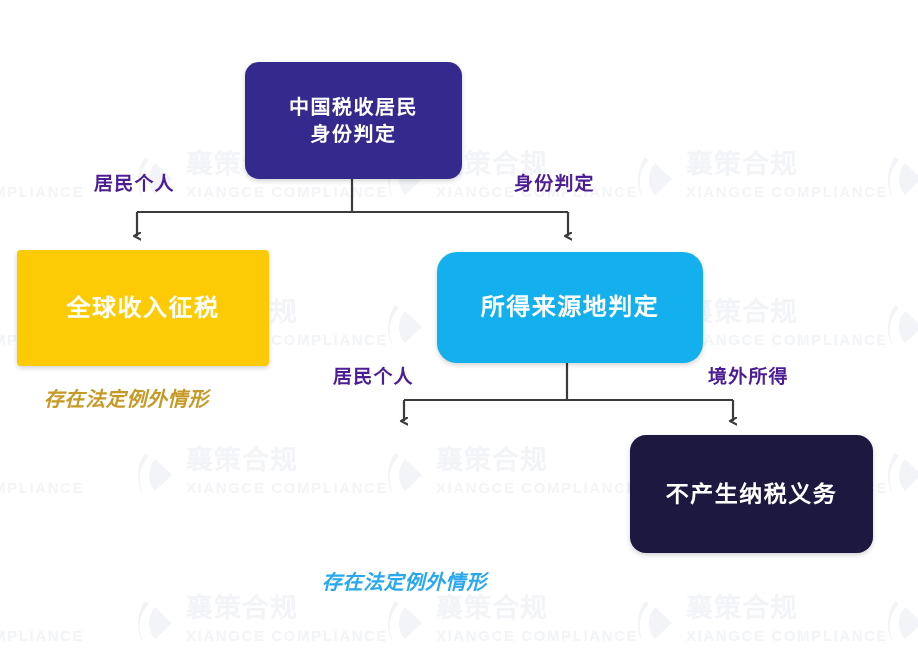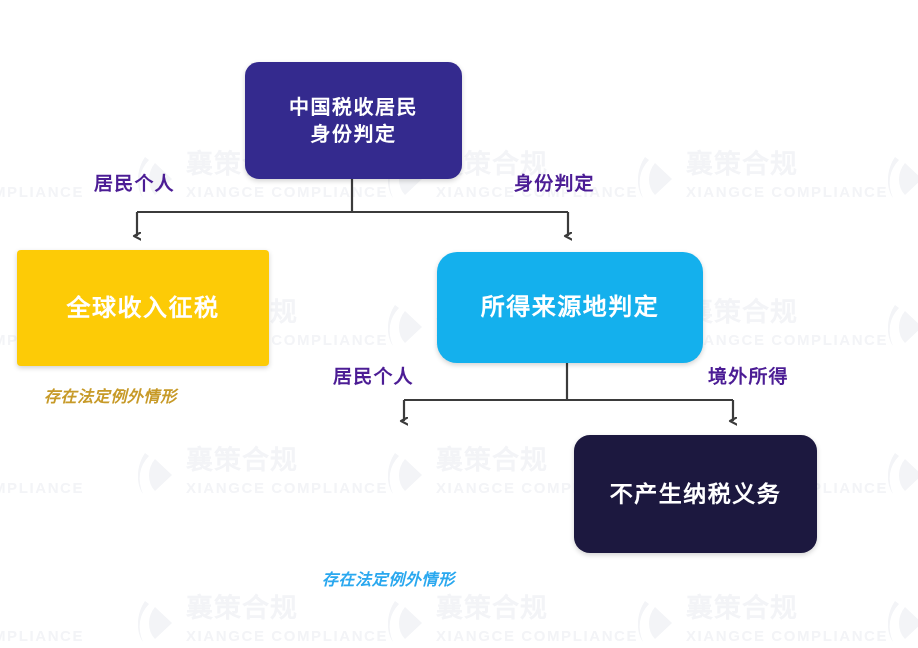--- a/index.html
+++ b/index.html
@@ -104,21 +104,21 @@
 
   #node-global    { left: 17px;  top: 250px; width: 252px; height: 116px; background: #fdcb06; border-radius: 4px; }
   #node-global .node-label { font-size: 24px; }
 
   #node-source    { left: 437px; top: 252px; width: 266px; height: 111px; background: #14b0ed; border-radius: 20px; }
   #node-source .node-label { font-size: 24px; }
 
   #node-liable    { left: 305px; top: 435px; width: 222px; height: 114px; background: #59cdfb; border-radius: 16px; }
   #node-liable .node-label { font-size: 23px; }
 
-  #node-notliable { left: 574px; top: 435px; width: 243px; height: 118px; background: #1c183f; border-radius: 16px; }
+  #node-notliable { left: 630px; top: 435px; width: 243px; height: 118px; background: #1c183f; border-radius: 16px; }
   #node-notliable .node-label { font-size: 23px; }
 
   
   .edge-label {
     position: absolute;
     z-index: 4;
     color: #4c1d95;
     font-size: 19px;
     font-weight: 700;
     letter-spacing: 1.2px;
@@ -126,21 +126,21 @@
   }
   #edge-label-resident     { left: 94px;  top: 168px; }
   #edge-label-nonresident  { left: 514px; top: 168px; }
   #edge-label-domestic     { left: 333px; top: 361px; }
   #edge-label-foreign      { left: 708px; top: 361px; }
 
   
   .footnote {
     position: absolute;
     z-index: 4;
-    font-size: 16px;
+    font-size: 20px;
     font-style: italic;
     font-weight: 700;
     letter-spacing: 0.6px;
     white-space: nowrap;
   }
   #footnote-global  { left: 44px;  top: 383px; color: #c79a28; }
   #footnote-liable  { left: 322px; top: 566px; color: #2aa8ef; }
 </style>
 </head>
 <body>

